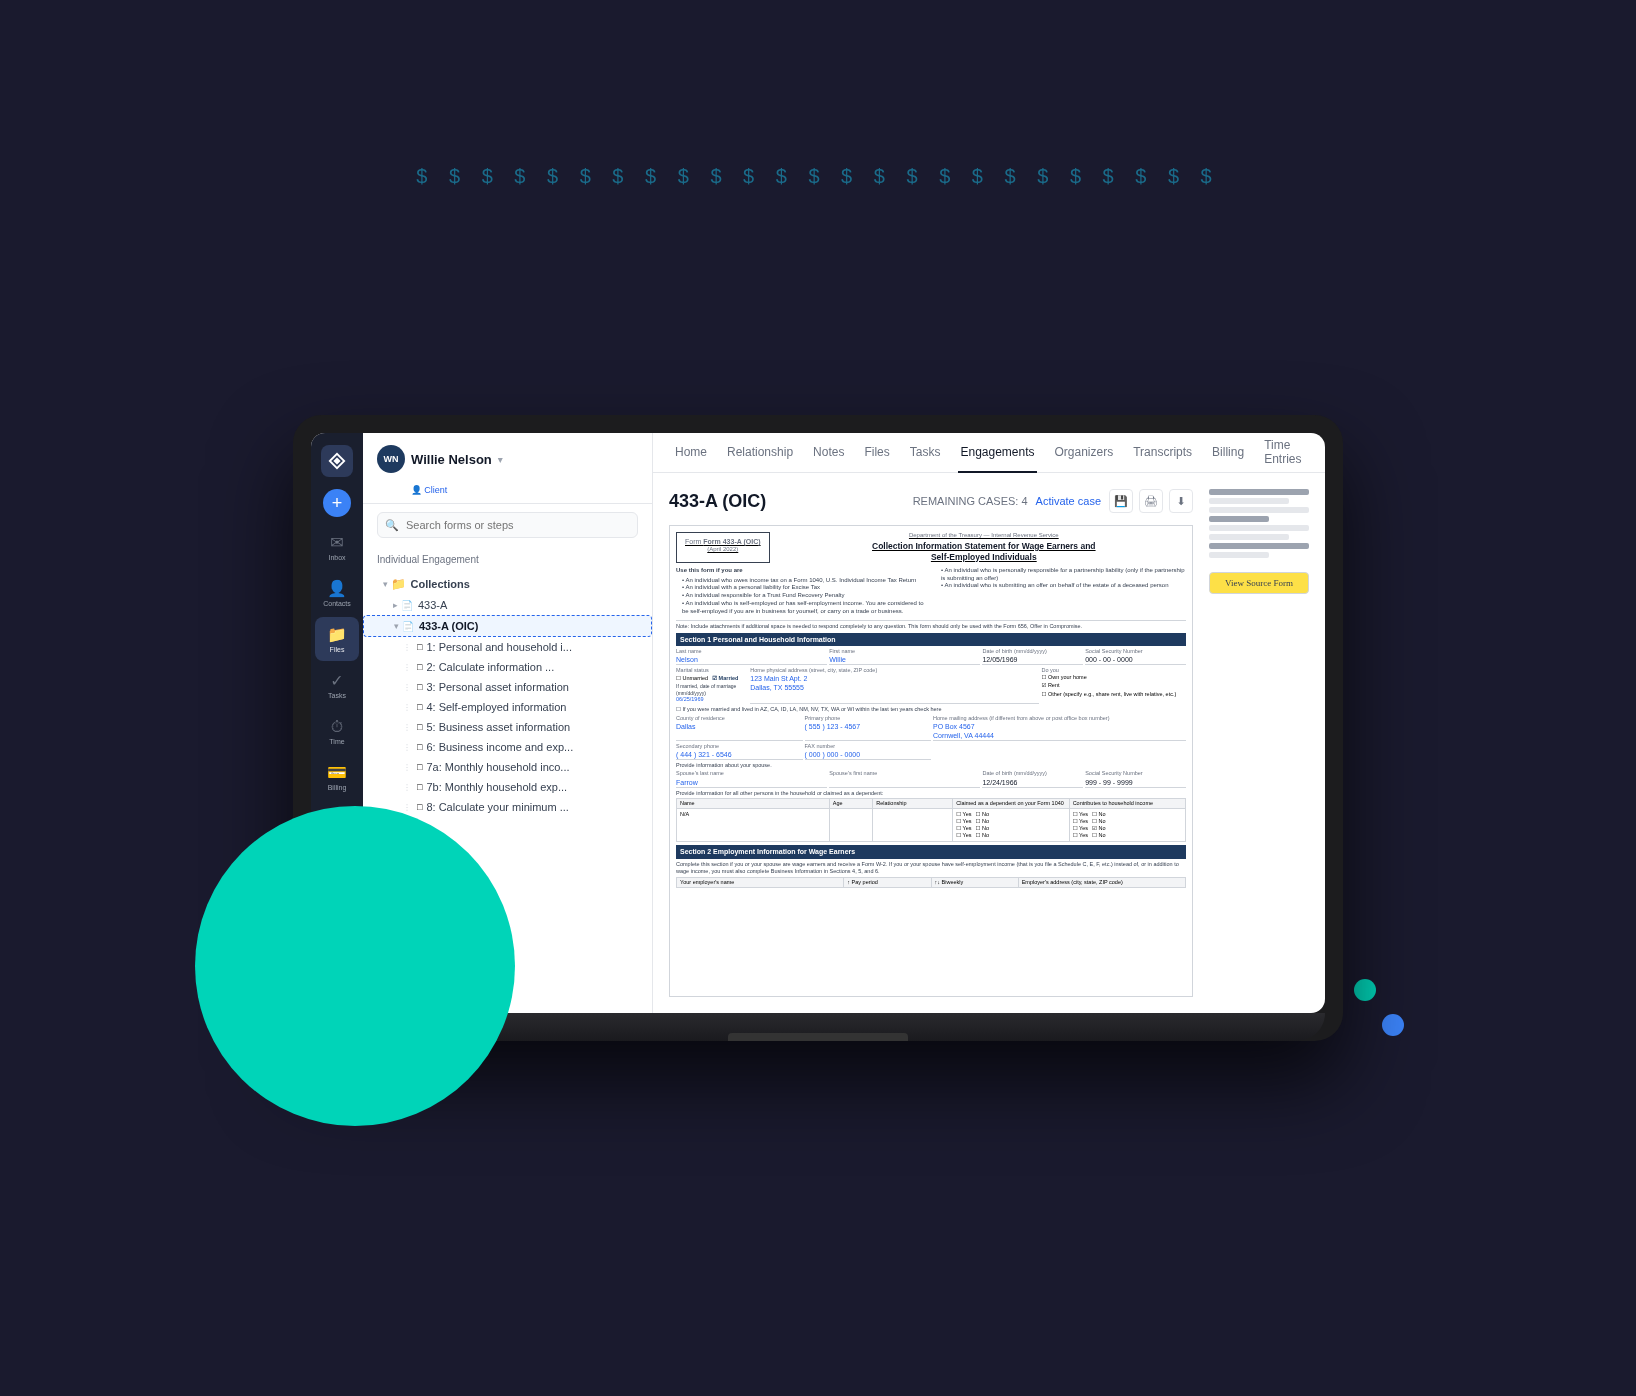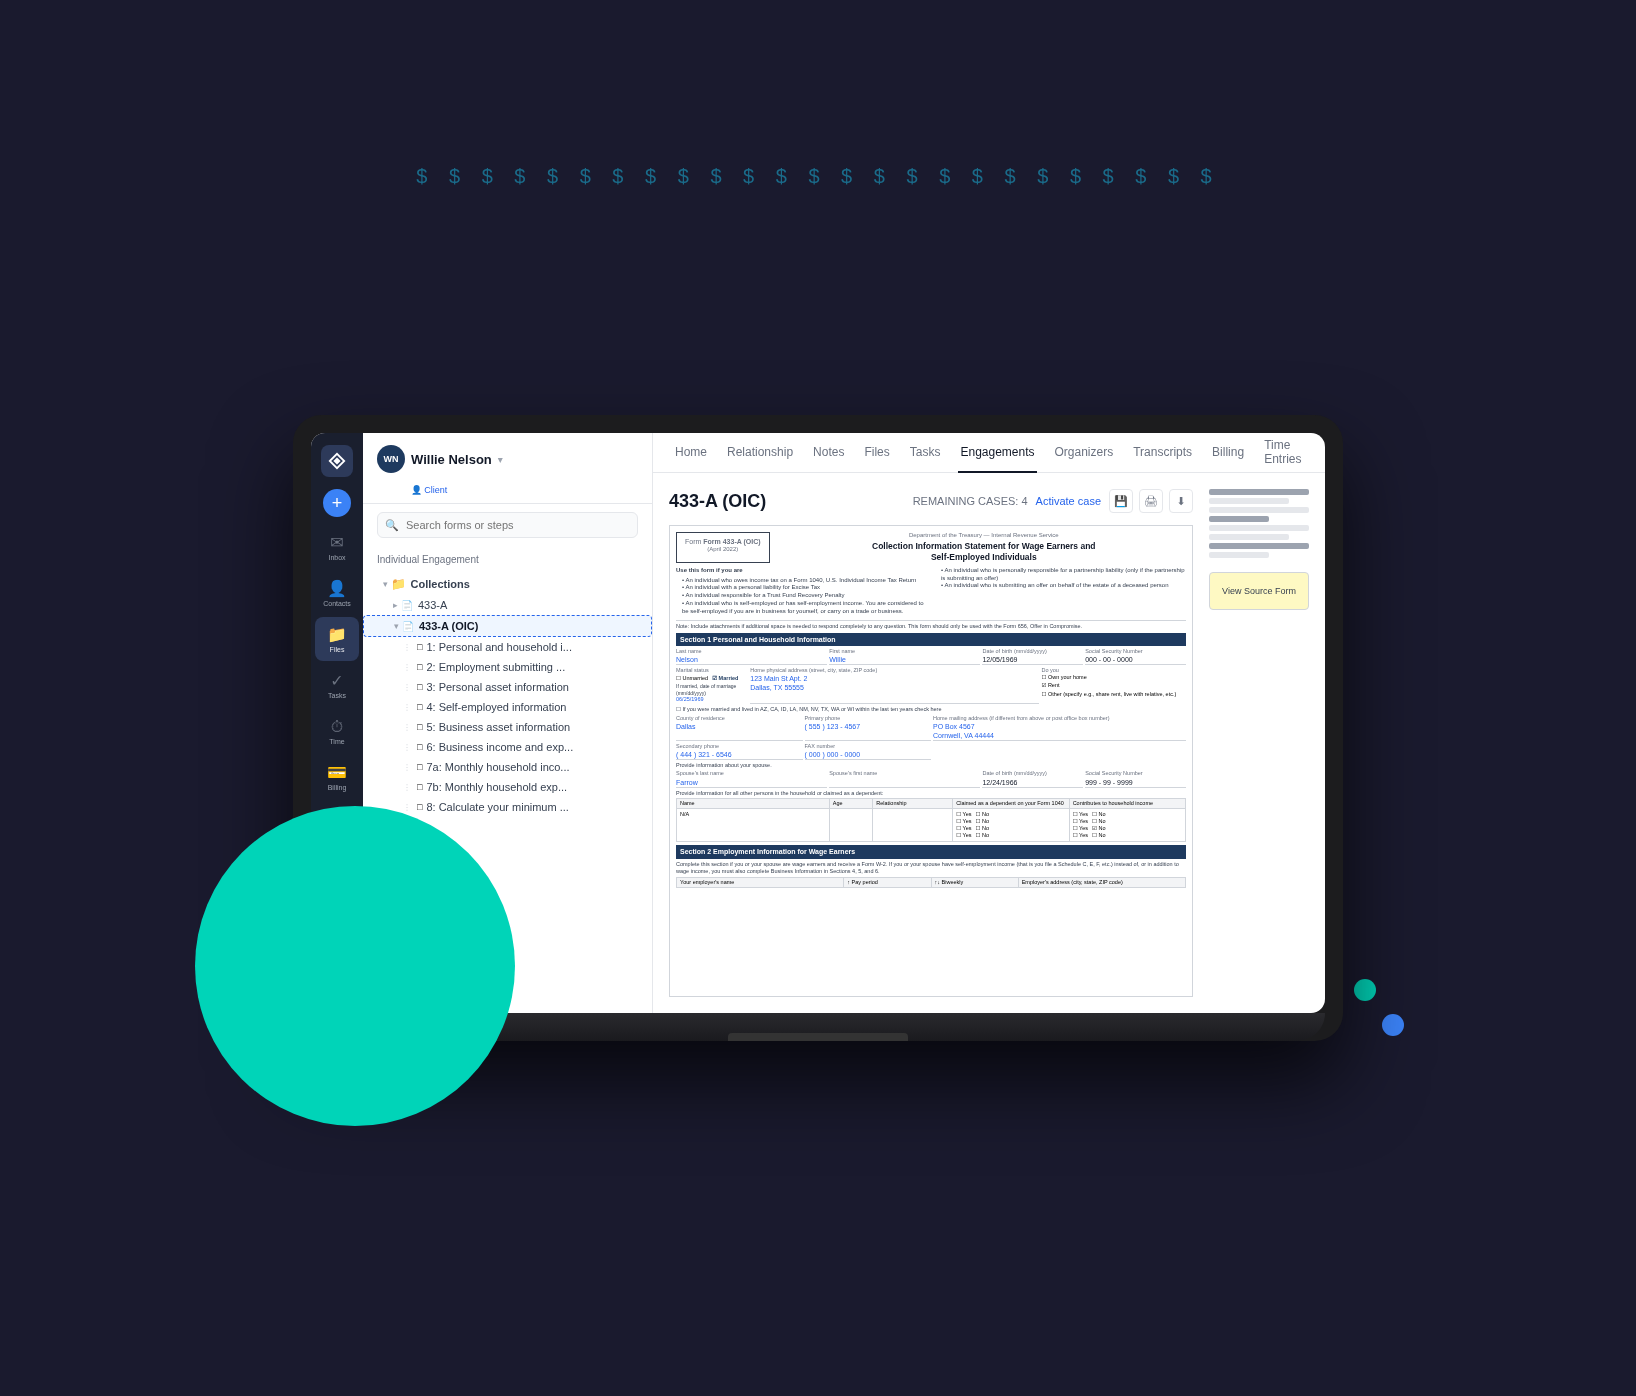--- a/index.html
+++ b/index.html
@@ -438,20 +438,21 @@
     }
 
     .irs-form-inner {
       padding: 6px;
     }
 
     .irs-form-top {
       display: flex;
       gap: 12px;
       margin-bottom: 4px;
+      text-decoration: underline;
     }
 
     .irs-form-title-area {
       flex: 1;
       text-align: center;
     }
 
     .irs-form-title-main {
       font-size: 8.5px;
       font-weight: 700;
@@ -519,29 +520,30 @@
       height: 6px;
       background: #e5e7eb;
       border-radius: 2px;
     }
 
     .thumb-line.dark { background: #9ca3af; }
     .thumb-line.short { width: 60%; }
     .thumb-line.medium { width: 80%; }
 
     .view-source-btn {
-      background: #fef9c3;
+      background: #fde047;
       border: 1px solid #d1d5db;
       border-radius: 4px;
-      padding: 13px 8px;
+      padding: 5px 8px;
       font-size: 9px;
       color: #374151;
       cursor: pointer;
       text-align: center;
       margin-top: 8px;
+      font-family: Liberation Serif, serif;
     }
 
     
     .selected-form-item {
       border: 1.5px dashed #2563eb;
       border-radius: 4px;
       background: #eff6ff;
     }
   </style>
 </head>
@@ -642,21 +644,21 @@
             </div>
 
             <div class="tree-item tree-indent-3">
               <span style="font-size:8px;color:#d1d5db;">⋮</span>
               <span style="font-size:9px;margin-left:2px;">□</span>
               <span class="tree-label">1: Personal and household i...</span>
             </div>
             <div class="tree-item tree-indent-3">
               <span style="font-size:8px;color:#d1d5db;">⋮</span>
               <span style="font-size:9px;margin-left:2px;">□</span>
-              <span class="tree-label">2: Employment submitting ...</span>
+              <span class="tree-label">2: Calculate information ...</span>
             </div>
             <div class="tree-item tree-indent-3">
               <span style="font-size:8px;color:#d1d5db;">⋮</span>
               <span style="font-size:9px;margin-left:2px;">□</span>
               <span class="tree-label">3: Personal asset information</span>
             </div>
             <div class="tree-item tree-indent-3">
               <span style="font-size:8px;color:#d1d5db;">⋮</span>
               <span style="font-size:9px;margin-left:2px;">□</span>
               <span class="tree-label">4: Self-employed information</span>

